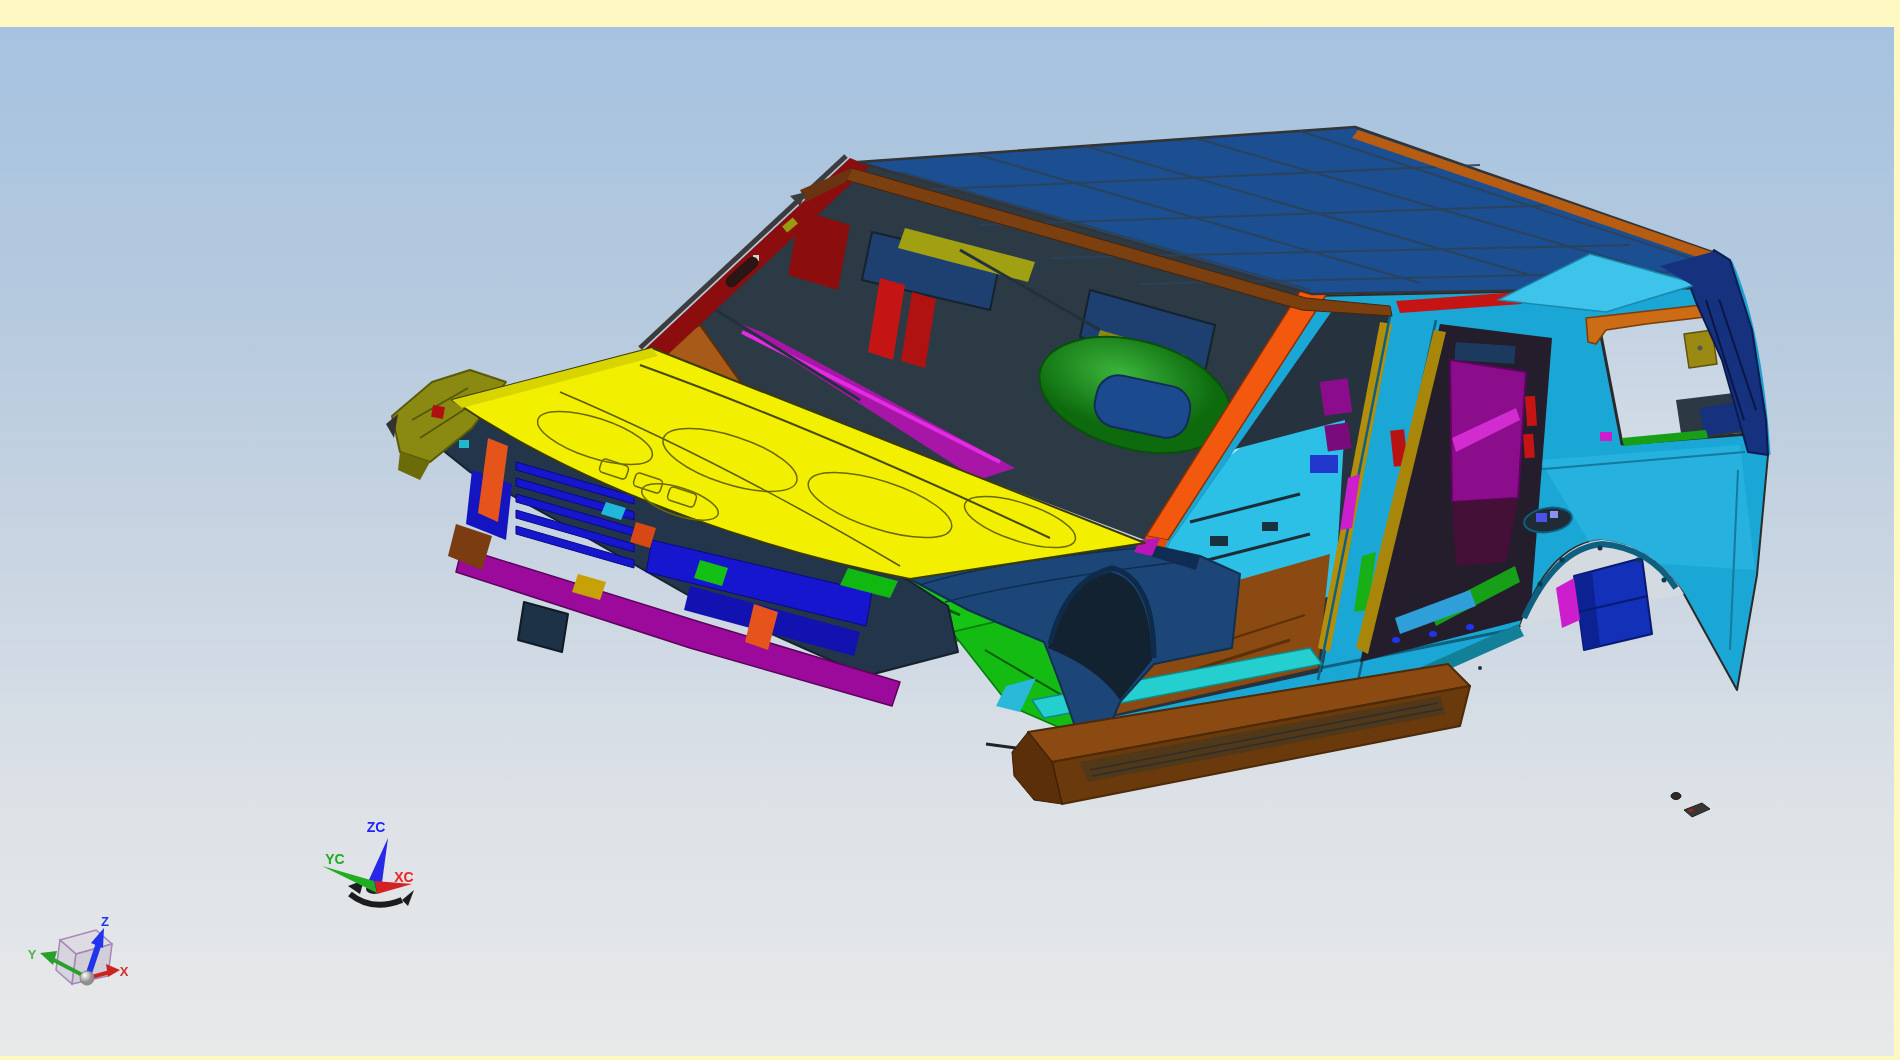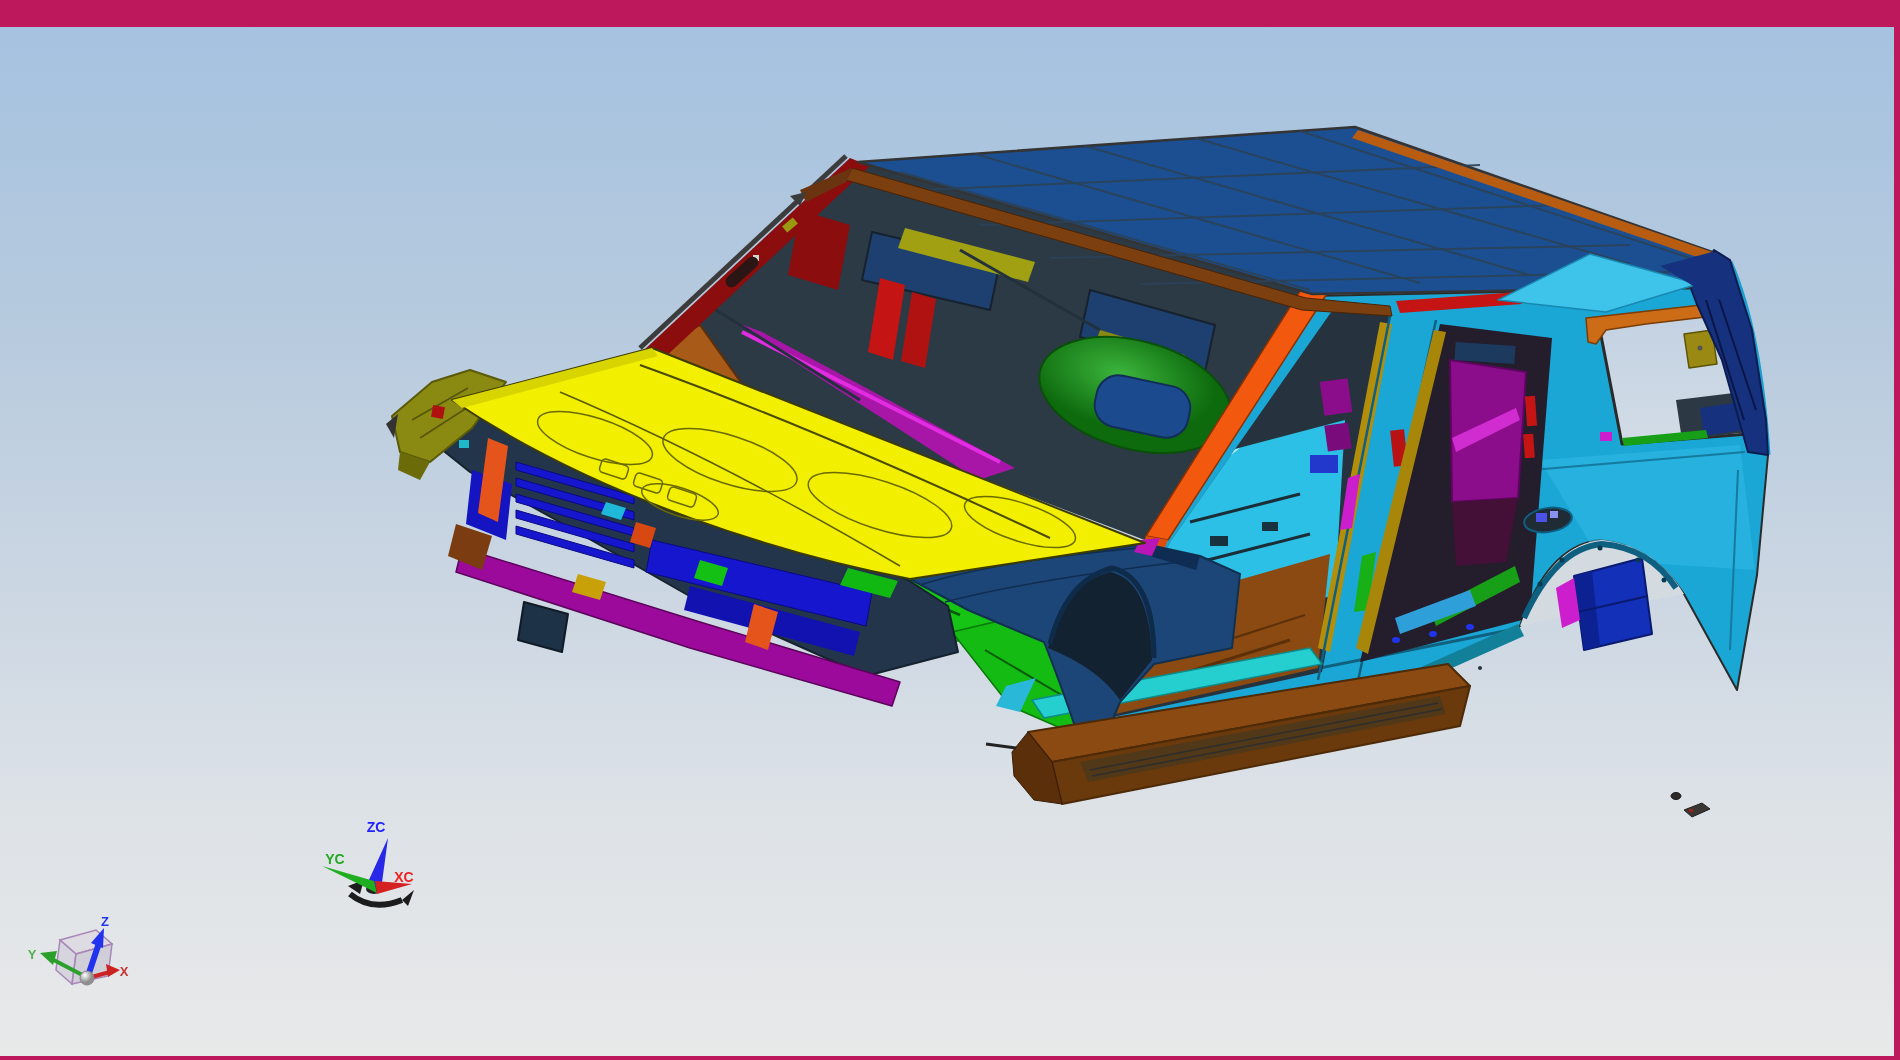--- a/index.html
+++ b/index.html
@@ -1,16 +1,16 @@
 <!DOCTYPE html>
 <html><head>
 <meta charset="utf-8">
 <style>
   html,body{margin:0;padding:0;background:#000;}
-  #screen{position:relative;width:1900px;height:1060px;background:#be185d;overflow:hidden;
+  #screen{position:relative;width:1900px;height:1060px;background:#fef9c3;overflow:hidden;
           font-family:"Liberation Sans",sans-serif;}
   #viewport{position:absolute;left:0;top:27px;width:1894px;height:1029px;
             background:linear-gradient(180deg,#a5c2e0 0%,#b6cade 28%,#c9d5e2 52%,#dde2e7 76%,#e8e9e9 100%);}
   #scene{position:absolute;left:0;top:0;width:1900px;height:1060px;}
   svg text{font-family:"Liberation Sans",sans-serif;font-weight:600;}
 </style>
 </head>
 <body>
 
 <div id="screen">

